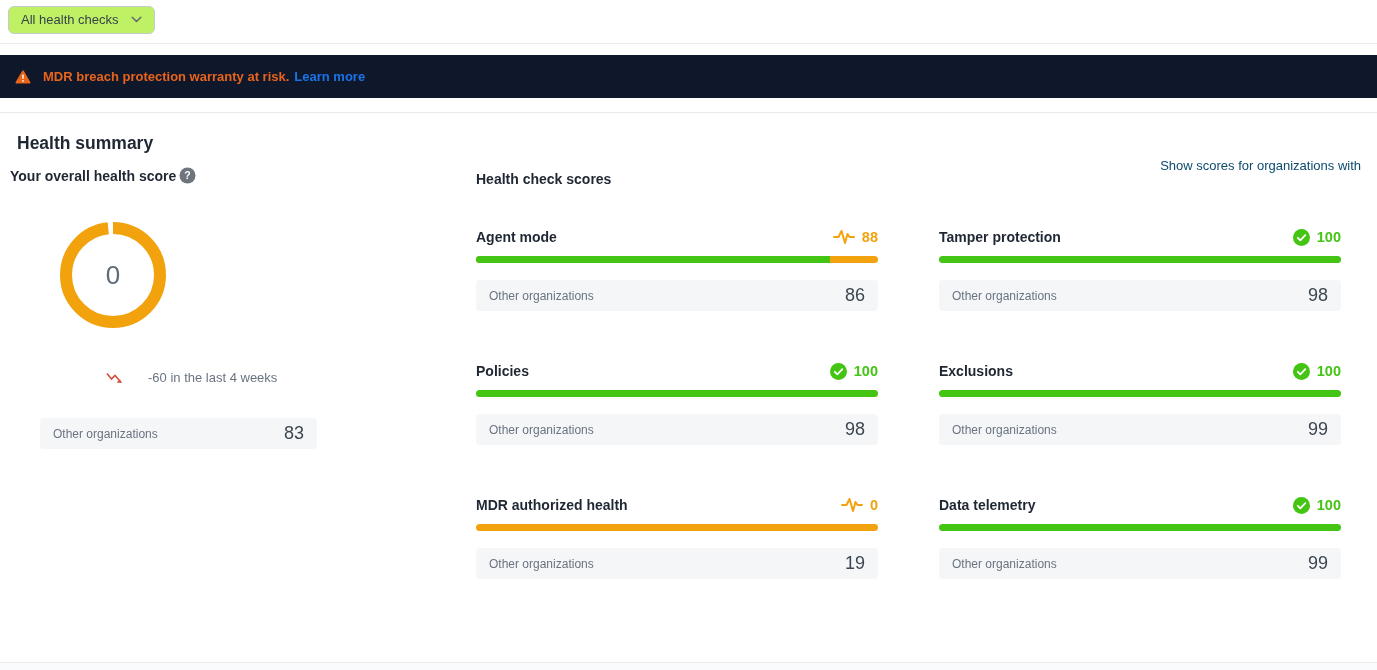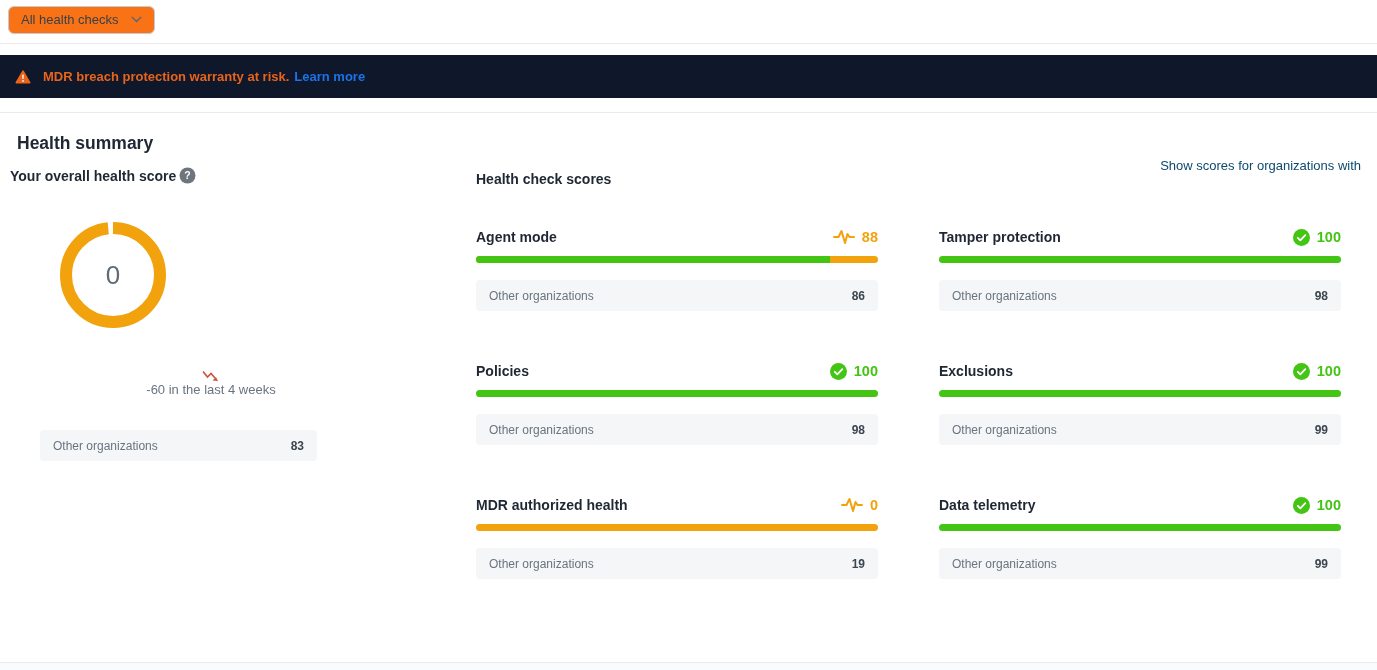--- a/index.html
+++ b/index.html
@@ -5,21 +5,21 @@
   * { margin:0; padding:0; box-sizing:border-box; }
   html,body { background:#fff; }
   body {
     width:1377px; height:670px; position:relative; overflow:hidden;
     font-family:"Liberation Sans", sans-serif; color:#1F2733;
   }
   
   .toolbar { height:44px; border-bottom:1px solid #E8EAED; padding:6px 0 0 8px; }
   .filter-btn {
     display:inline-flex; align-items:center; gap:12px; padding:5px 12px 6px 12px;
-    border:1px solid #C6CACF; border-radius:6px; background:#f97316;
+    border:1px solid #C6CACF; border-radius:6px; background:#bef264;
     font-size:13px; color:#36414C; cursor:pointer; font-family:inherit;
   }
   
   .banner {
     margin-top:11px; height:43px; background:#0f172a; display:flex; align-items:center;
     padding-left:15px; font-size:13px; font-weight:700;
   }
   .banner-icon { display:flex; margin-right:12px; }
   .banner-msg { color:#E8641B; }
   .banner-link { color:#1A73E8; margin-left:5px; cursor:pointer; text-decoration:none; }
@@ -37,26 +37,26 @@
   .help-icon { display:flex; cursor:pointer; }
   .donut-row { display:flex; margin-top:36px; margin-left:48px; }
   .donut-wrap { position:relative; width:110px; height:110px; }
   .donut-score {
     position:absolute; inset:0; display:flex; align-items:center; justify-content:center;
     font-size:26px; color:#5F6B76; font-weight:500;
   }
   .legend { margin-left:44px; padding-top:2px; }
   .legend-item { display:flex; align-items:center; gap:10px; font-size:13px; color:#2A3440; height:15px; margin-bottom:32px; }
   .legend-dot { width:14px; height:14px; border-radius:50%; flex:none; }
-  .trend-row { display:flex; align-items:center; gap:0; margin-top:40px; margin-left:96px; font-size:13px; color:#6A7480;flex-direction:column; }
+  .trend-row { display:flex; align-items:center; gap:24px; margin-top:40px; margin-left:96px; font-size:13px; color:#6A7480; }
   .comparison-box {
     height:31px; background:#F5F6F8; border-radius:4px; display:flex; align-items:center;
     justify-content:space-between; padding:0 13px; font-size:12px; color:#6A7480;
   }
-  .comparison-value { font-weight:700; color:#3C4650; font-size:12px;text-align:right; }
+  .comparison-value { font-weight:400; color:#3C4650; font-size:18px;text-align:right; }
   .left-col .comparison-box { margin-top:33px; margin-left:30px; width:277px; }
 
   
   .right-panel { margin-left:160px; }
   .scores-title { margin-top:4px; font-size:14px; font-weight:700; }
   .cards { display:grid; grid-template-columns:402px 402px; column-gap:61px; row-gap:50px; margin-top:40px; }
   .card-head { display:flex; justify-content:space-between; align-items:center; height:20px; }
   .card-name { font-size:14px; font-weight:700; color:#1F2733; display:flex; align-items:center; gap:8px; }
   .score { display:flex; align-items:center; gap:7px; font-size:14.5px; font-weight:700; }
   .score-bar { margin-top:9px; height:7px; border-radius:4px; overflow:hidden; background:#44C413; }

